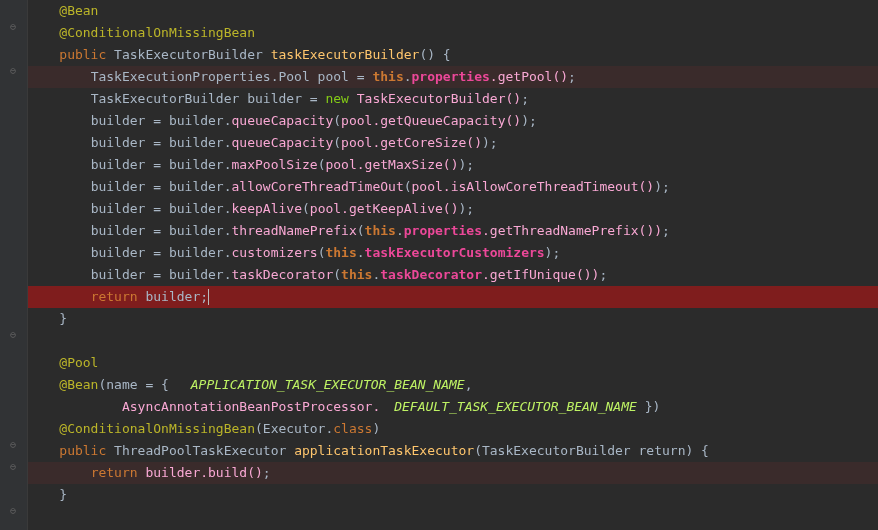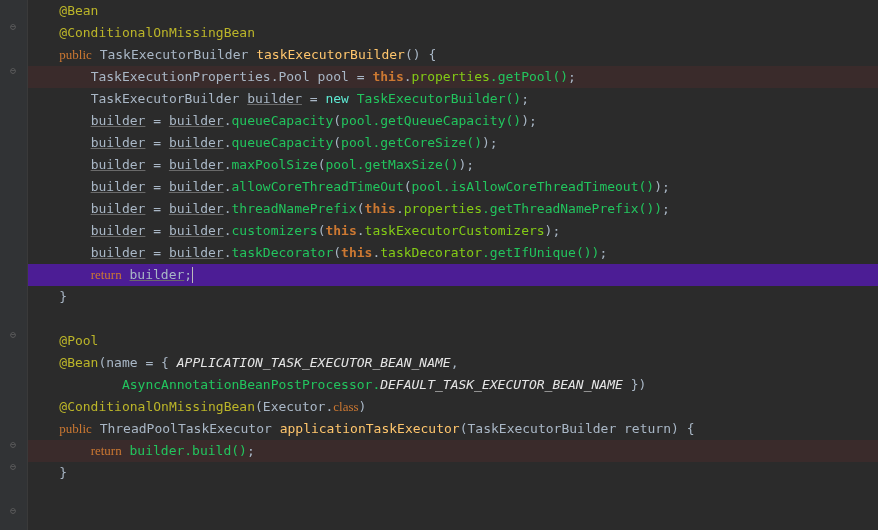--- a/index.html
+++ b/index.html
@@ -39,34 +39,34 @@
   }
   .line {
     white-space: pre;
     height: 22px;
     padding-left: 0;
   }
   .hl-line {
     background: #3a2b2b;
   }
   .sel-line {
-    background: #4c1d95;
+    background: #7f1d1d;
   }
   .c-annotation { color: #bbb529; }
-  .c-keyword { color: #cc7832; font-family: Liberation Serif, serif; }
+  .c-keyword { color: #cc7832; }
   .c-type { color: #a9b7c6; }
   .c-method-decl { color: #ffc66d; }
   .c-punc { color: #a9b7c6; }
   .c-this { color: #cc7832; font-weight: bold; }
-  .c-field { color: #84cc16; }
-  .c-call { color: #22c55e; }
-  .c-new { color: #5eead4; }
-  .c-const { color: #e5e5e5; font-style: italic; }
+  .c-field { color: #ec4899; font-weight: bold; }
+  .c-call { color: #f9a8d4; }
+  .c-new { color: #84cc16; }
+  .c-const { color: #bef264; font-style: italic; margin-left: 14px; }
   .c-local { color: #a9b7c6; }
-  .u { text-decoration: underline; text-decoration-color: #6a6a6a; text-align: center; }
+  .u { text-decoration-color: #6a6a6a; text-align: center; }
   .caret {
     display: inline-block;
     width: 1px;
     height: 16px;
     background: #bbb;
     vertical-align: middle;
     margin-left: 0;
     position: relative;
     top: -1px;
   }
@@ -96,20 +96,21 @@
 <div class="line">        <span class="c-type">TaskExecutorBuilder </span><span class="c-local u">builder</span><span class="c-punc"> = </span><span class="c-new">new</span><span class="c-call"> TaskExecutorBuilder()</span><span class="c-punc">;</span></div>
 
 <div class="line">        <span class="c-local u">builder</span><span class="c-punc"> = </span><span class="c-local u">builder</span><span class="c-punc">.</span><span class="c-call">queueCapacity</span><span class="c-punc">(</span><span class="c-call">pool.getQueueCapacity()</span><span class="c-punc">)</span><span class="c-punc">;</span></div>
 
 <div class="line">        <span class="c-local u">builder</span><span class="c-punc"> = </span><span class="c-local u">builder</span><span class="c-punc">.</span><span class="c-call">queueCapacity</span><span class="c-punc">(</span><span class="c-call">pool.getCoreSize()</span><span class="c-punc">)</span><span class="c-punc">;</span></div>
 
 <div class="line">        <span class="c-local u">builder</span><span class="c-punc"> = </span><span class="c-local u">builder</span><span class="c-punc">.</span><span class="c-call">maxPoolSize</span><span class="c-punc">(</span><span class="c-call">pool.getMaxSize()</span><span class="c-punc">)</span><span class="c-punc">;</span></div>
 
 <div class="line">        <span class="c-local u">builder</span><span class="c-punc"> = </span><span class="c-local u">builder</span><span class="c-punc">.</span><span class="c-call">allowCoreThreadTimeOut</span><span class="c-punc">(</span><span class="c-call">pool.isAllowCoreThreadTimeout()</span><span class="c-punc">)</span><span class="c-punc">;</span></div>
 
+<div class="line">        <span class="c-local u">builder</span><span class="c-punc"> = </span><span class="c-local u">builder</span><span class="c-punc">.</span><span class="c-call">keepAlive</span><span class="c-punc">(</span><span class="c-call">pool.getKeepAlive()</span><span class="c-punc">)</span><span class="c-punc">;</span></div>
 
 <div class="line">        <span class="c-local u">builder</span><span class="c-punc"> = </span><span class="c-local u">builder</span><span class="c-punc">.</span><span class="c-call">threadNamePrefix</span><span class="c-punc">(</span><span class="c-this">this</span><span class="c-punc">.</span><span class="c-field">properties</span><span class="c-call">.getThreadNamePrefix())</span><span class="c-punc">;</span></div>
 
 <div class="line">        <span class="c-local u">builder</span><span class="c-punc"> = </span><span class="c-local u">builder</span><span class="c-punc">.</span><span class="c-call">customizers</span><span class="c-punc">(</span><span class="c-this">this</span><span class="c-punc">.</span><span class="c-field">taskExecutorCustomizers</span><span class="c-punc">)</span><span class="c-punc">;</span></div>
 
 <div class="line">        <span class="c-local u">builder</span><span class="c-punc"> = </span><span class="c-local u">builder</span><span class="c-punc">.</span><span class="c-call">taskDecorator</span><span class="c-punc">(</span><span class="c-this">this</span><span class="c-punc">.</span><span class="c-field">taskDecorator</span><span class="c-call">.getIfUnique())</span><span class="c-punc">;</span></div>
 
 <div class="line sel-line">        <span class="c-keyword">return</span> <span class="c-local u">builder</span><span class="c-punc">;</span><span class="caret"></span></div>
 
 <div class="line">    <span class="c-punc">}</span></div>

